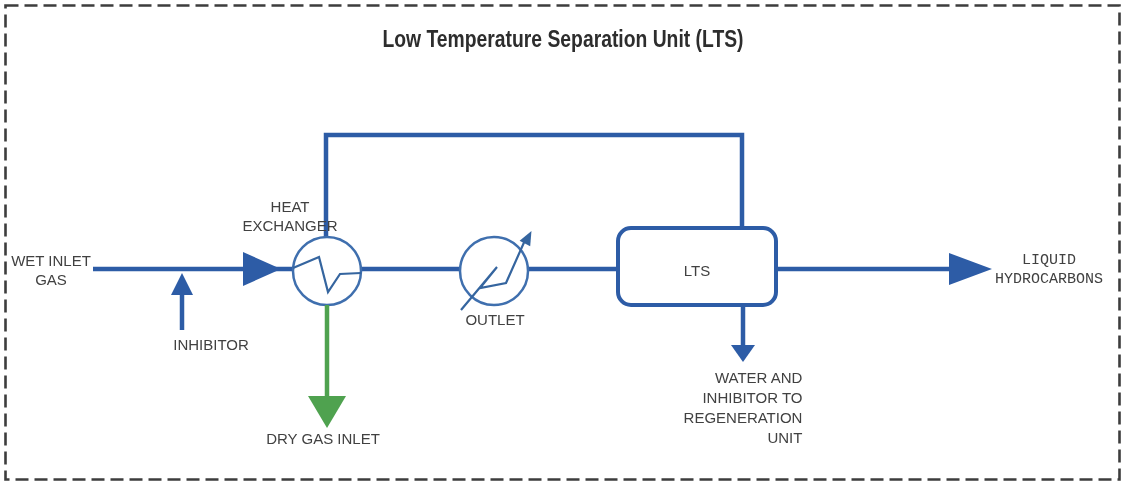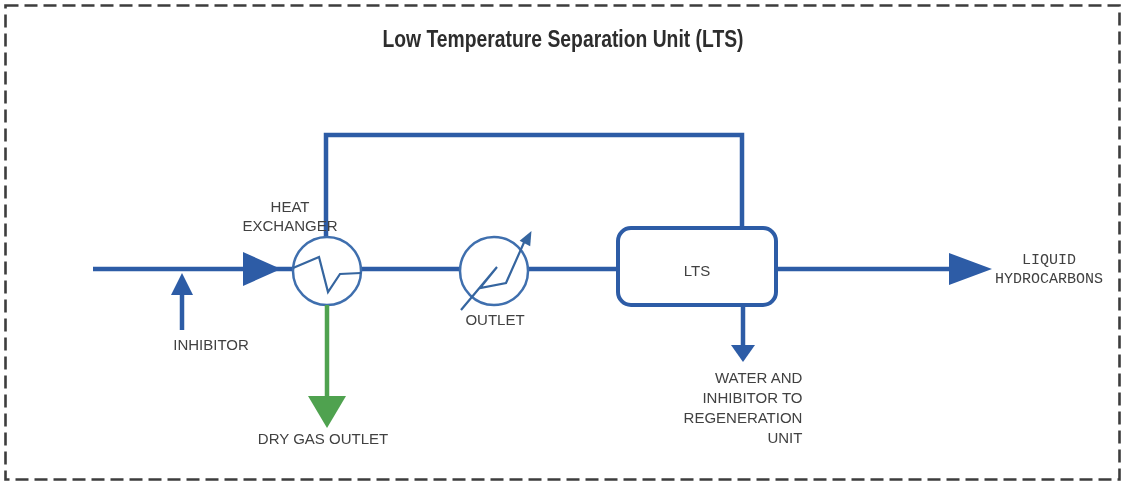--- a/index.html
+++ b/index.html
@@ -87,27 +87,29 @@
       <g transform="translate(531,232) rotate(-62)">
         <polygon points="1,0 -13,-6 -13,6" fill="#35659f"></polygon>
       </g>
     </g>
   </svg>
 
   <div class="title">
     <span class="squeeze">Low Temperature Separation Unit (LTS)</span>
   </div>
 
+  <div class="lbl lbl-wet">WET INLET
+GAS</div>
 
   <div class="lbl lbl-inhibitor nowrap">INHIBITOR</div>
 
   <div class="lbl lbl-hx">HEAT
 EXCHANGER</div>
 
-  <div class="lbl lbl-drygas nowrap">DRY GAS OUTLET</div>
+  <div class="lbl lbl-drygas nowrap">DRY GAS INLET</div>
 
   <div class="lbl lbl-chiller nowrap">OUTLET</div>
 
   <div class="lbl lbl-lts nowrap">LTS</div>
 
   <div class="lbl lbl-liquid">LIQUID
 HYDROCARBONS</div>
 
   <div class="lbl lbl-water">WATER AND
 INHIBITOR TO

